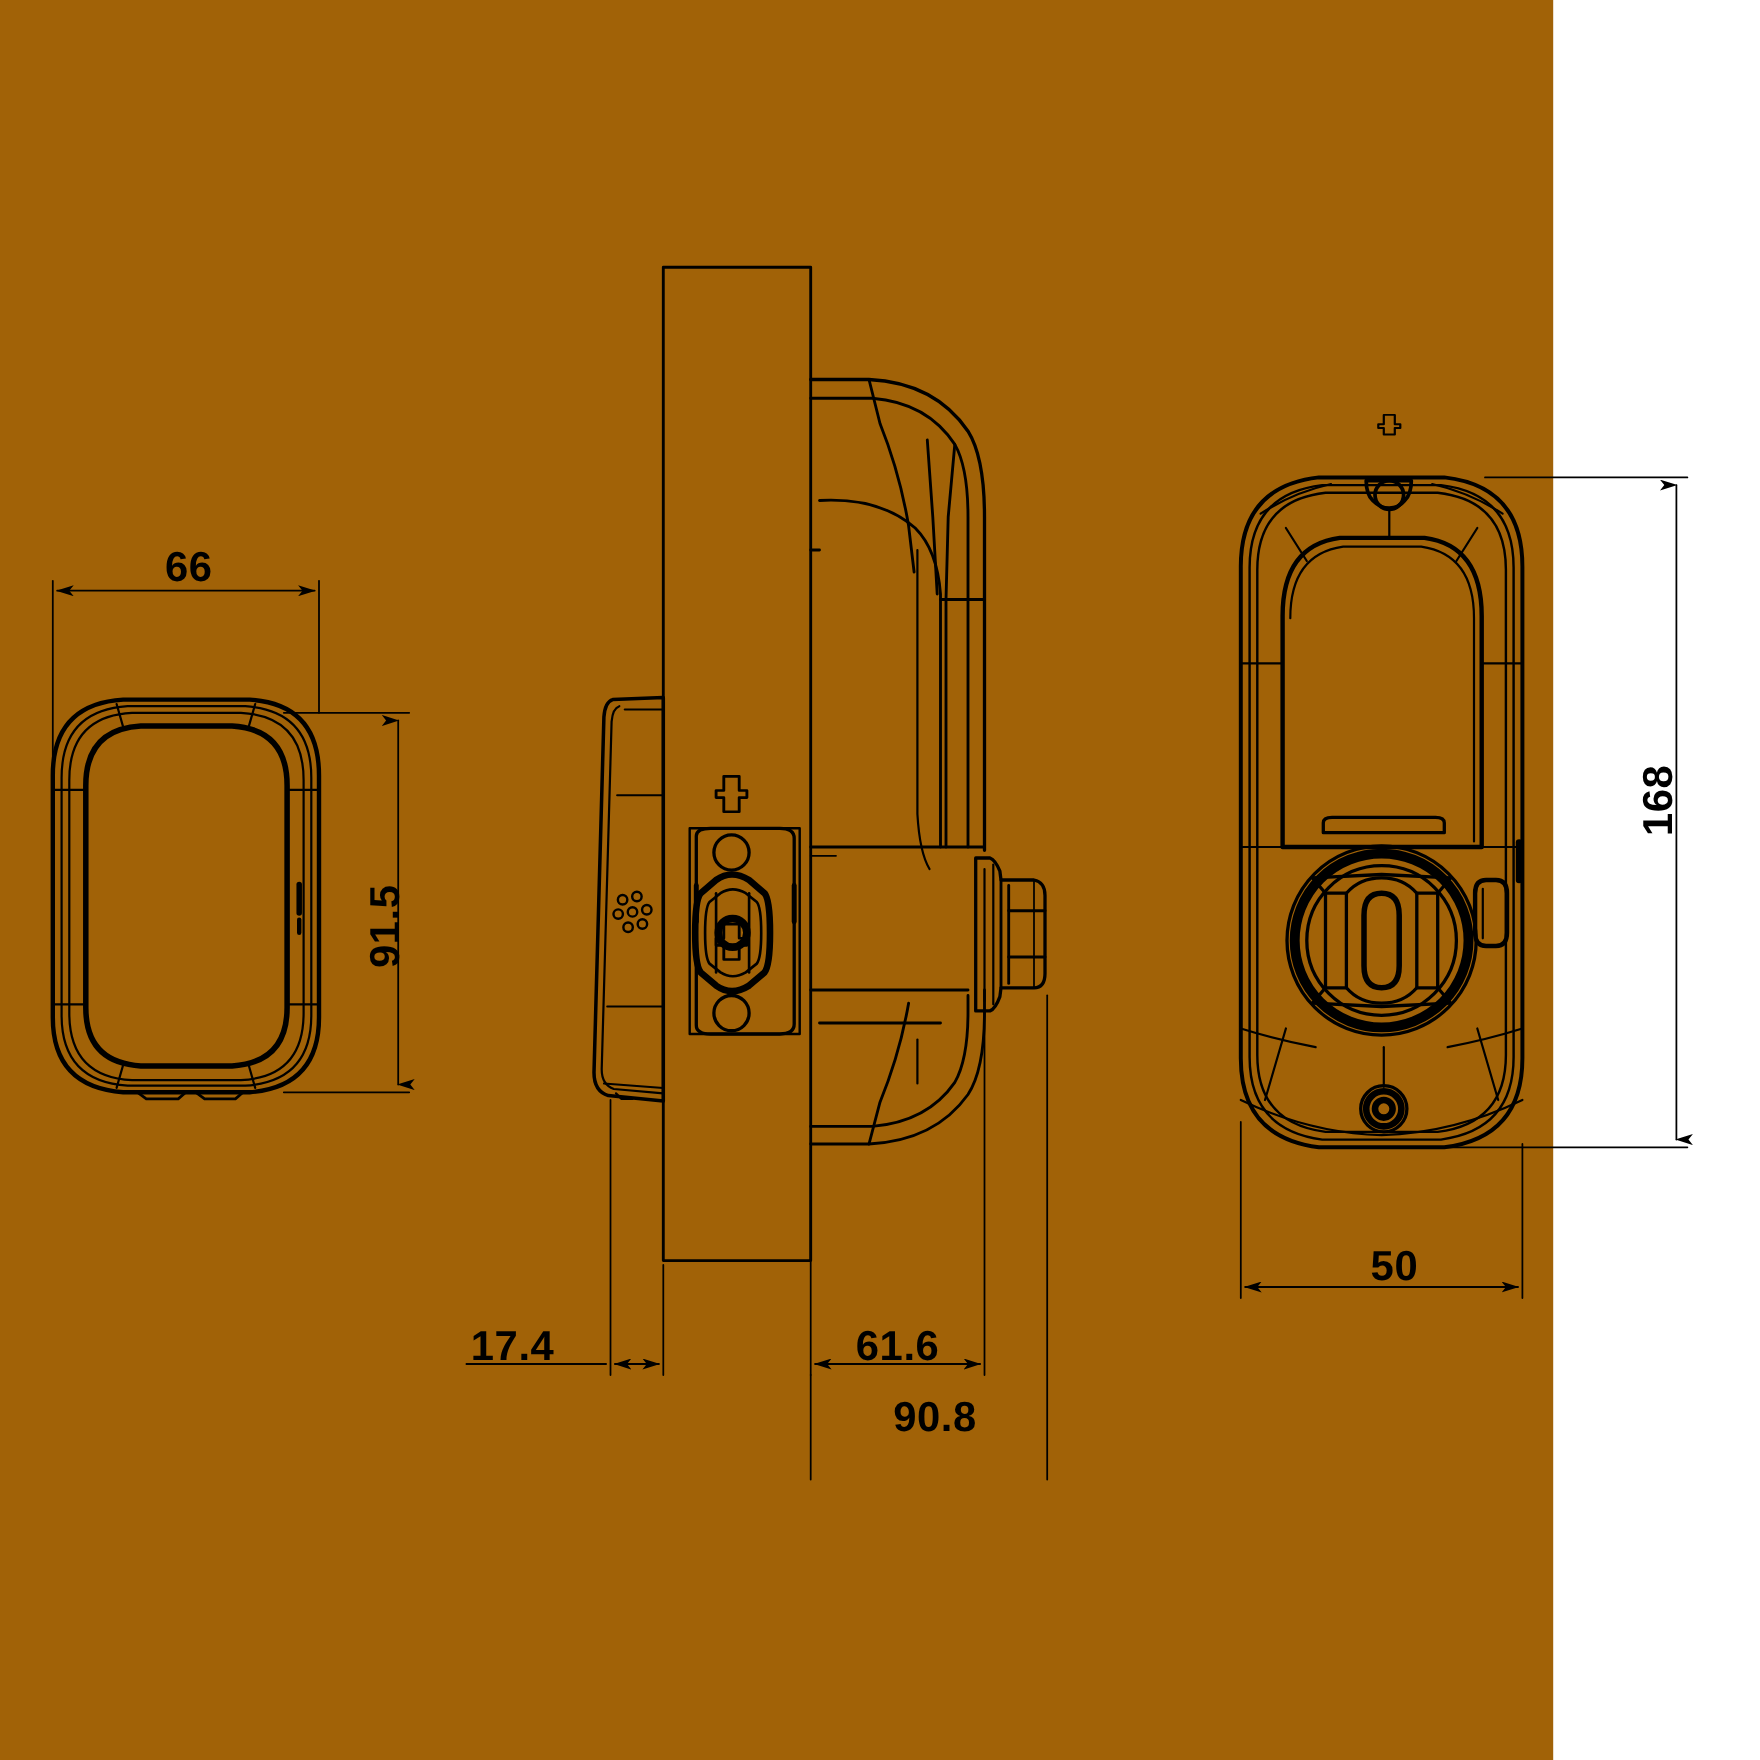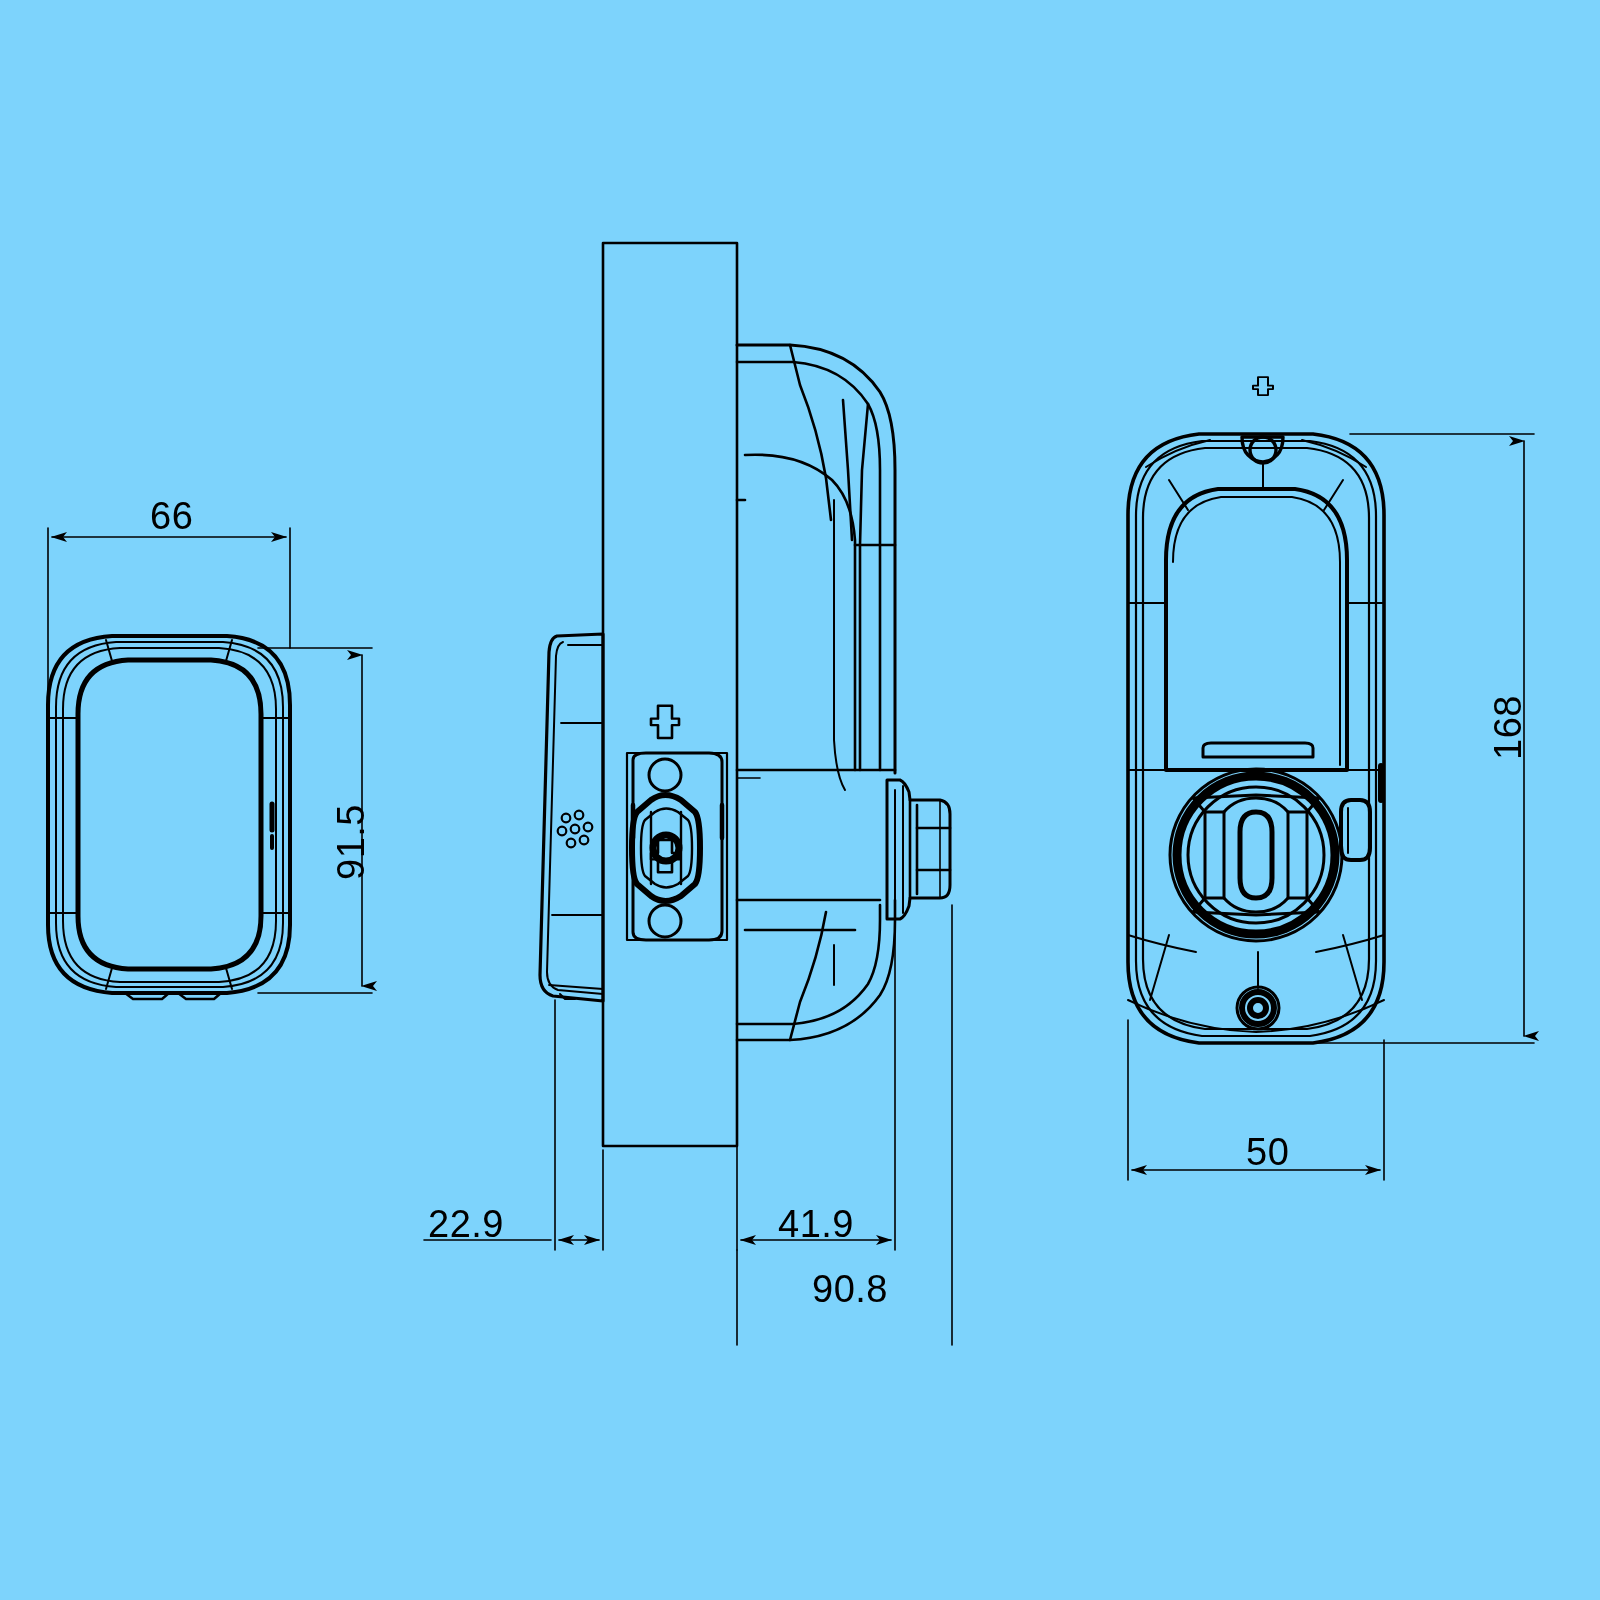--- a/index.html
+++ b/index.html
@@ -8,23 +8,24 @@
     background: #ffffff;
   }
   body {
     width: 1600px;
     height: 1600px;
     font-family: "Liberation Sans", sans-serif;
     overflow: hidden;
   }
   #sheet {
     position: relative;
-    width: 1600px;
+    width: 1412px;
     height: 1600px;
-    background: #7dd3fc;
+    background: #a16207;
+    font-weight: bold;
   }
   svg.drawing {
     position: absolute;
     left: 0;
     top: 0;
     width: 1600px;
     height: 1600px;
     display: block;
   }
   .dim-label {
@@ -315,23 +316,23 @@
         <path d="M1132,1170 L1380,1170" marker-start="url(#arrowL)" marker-end="url(#arrowR)"></path>
       </g>
 
     </g>
   </svg>
 
   <div class="dim-label" style="left:150px; top:495px;">66</div>
 
   <div class="dim-label rot90" style="left:330px; top:880px;">91.5</div>
 
-  <div class="dim-label" style="left:428px; top:1203px;">22.9</div>
-
-  <div class="dim-label" style="left:778px; top:1203px;">41.9</div>
+  <div class="dim-label" style="left:428px; top:1203px;">17.4</div>
+
+  <div class="dim-label" style="left:778px; top:1203px;">61.6</div>
 
   <div class="dim-label" style="left:812px; top:1268px;">90.8</div>
 
   <div class="dim-label rot90" style="left:1487px; top:760px;">168</div>
 
   <div class="dim-label" style="left:1246px; top:1131px;">50</div>
 
 </div>
 
 </body></html>

